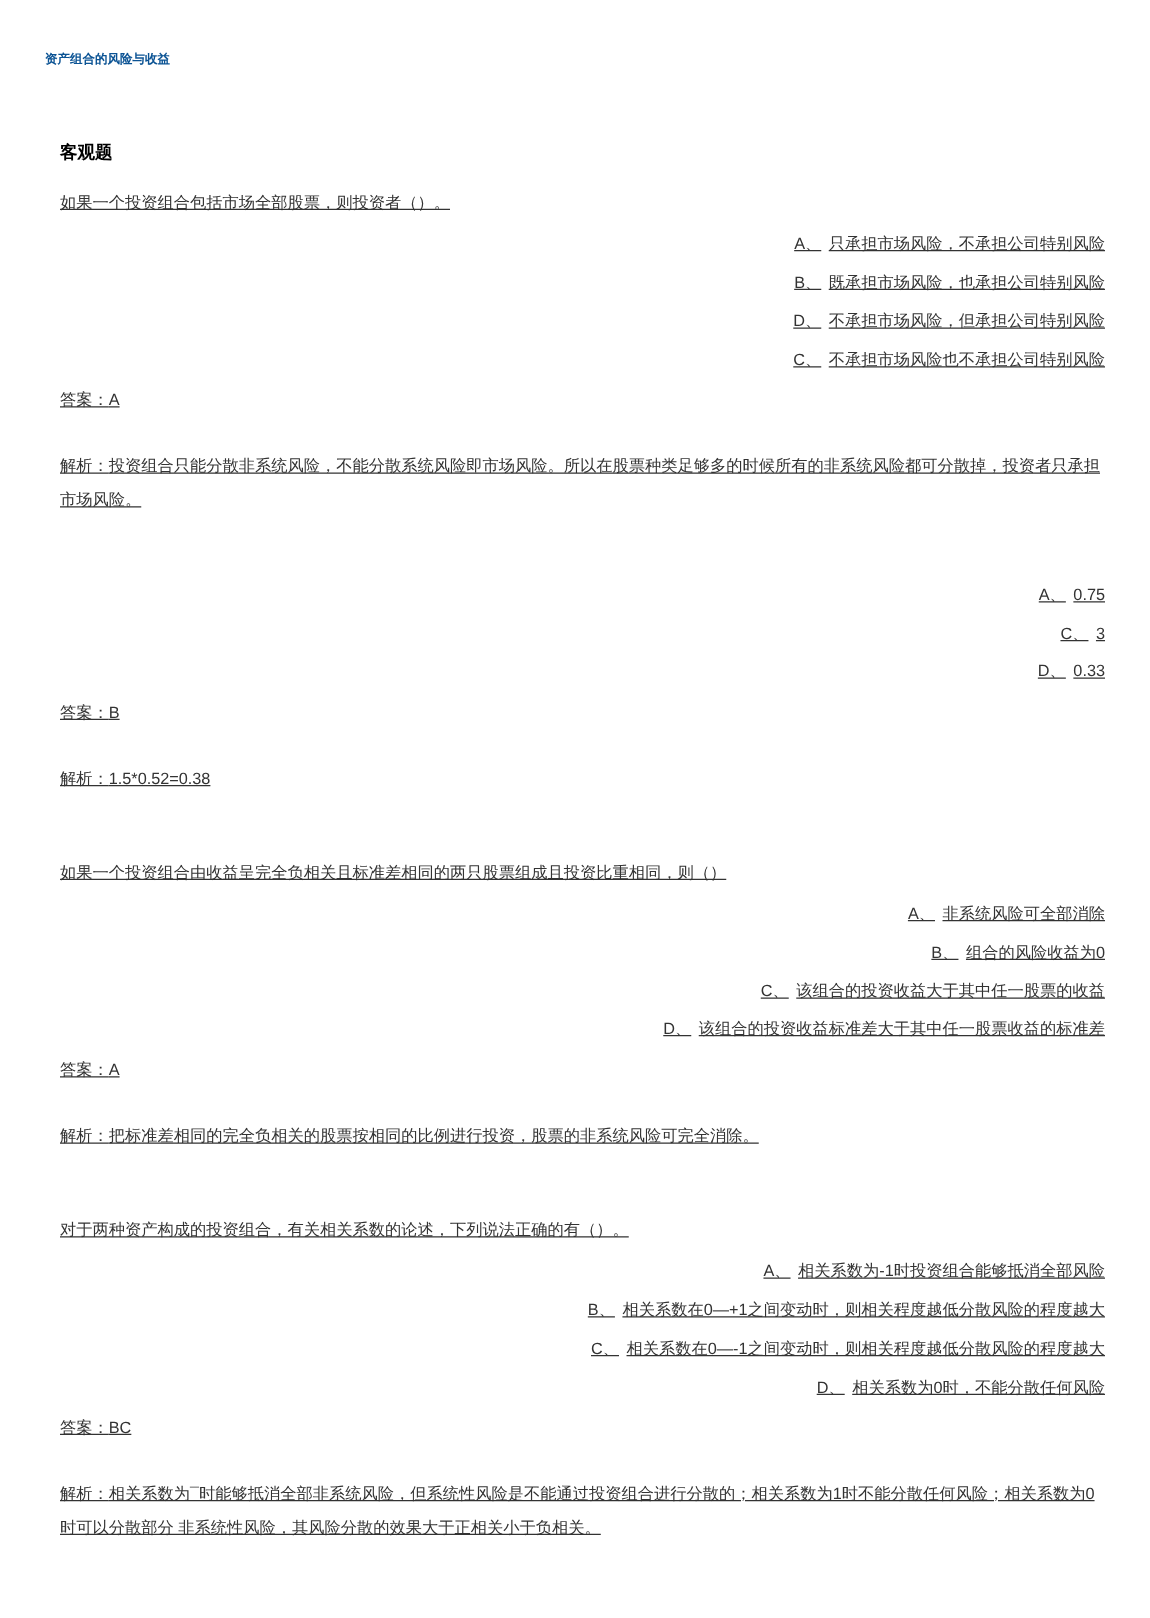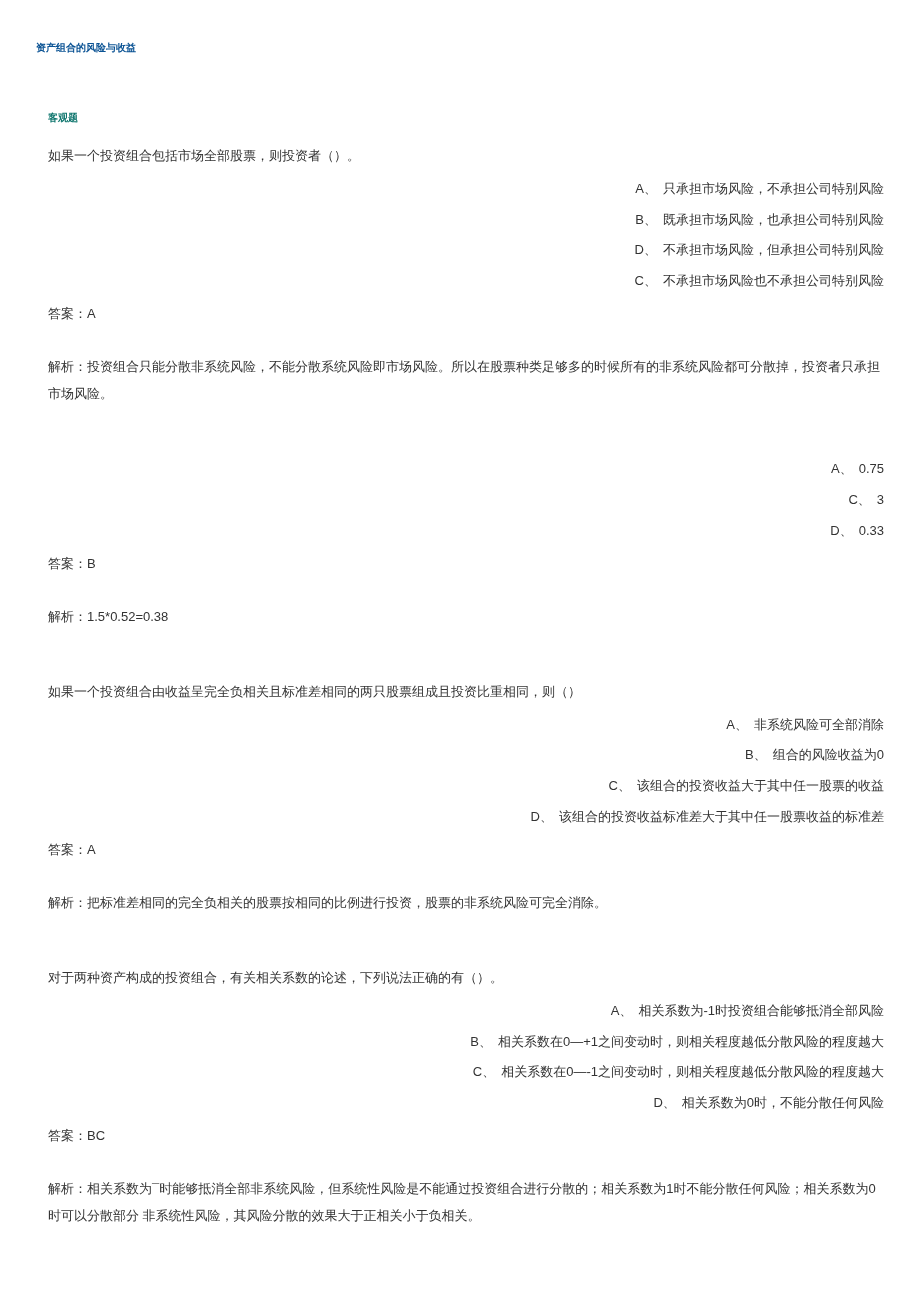--- a/index.html
+++ b/index.html
@@ -12,29 +12,30 @@
     padding: 40px 36px;
     width: 920px;
   }
   .page-title {
     color: #0b5394;
     font-weight: bold;
     font-size: 10px;
     margin-bottom: 54px;
   }
   .section-title {
-    color: #0f766e;
+    color: #000000;
     font-weight: bold;
-    font-size: 10px;
+    font-size: 14px;
     margin-bottom: 20px;
     margin-left: 12px;
   }
   .q-block {
     margin-bottom: 52px;
     margin-left: 12px;
+    text-decoration: underline;
   }
   .stem {
     margin-bottom: 12px;
   }
   .options {
     margin-left: 36px;
     margin-bottom: 12px;
   }
   .opt-row {
     margin-bottom: 10px;

